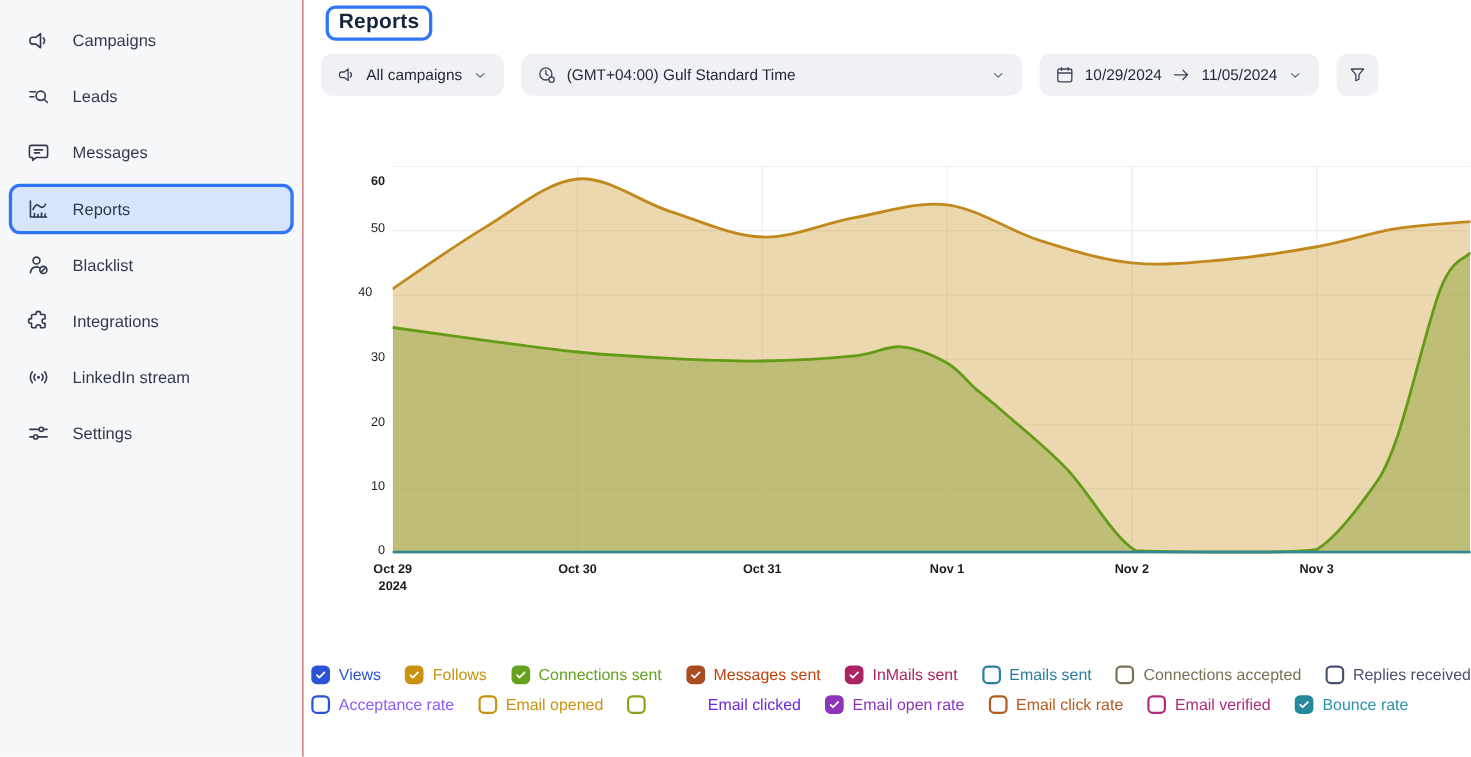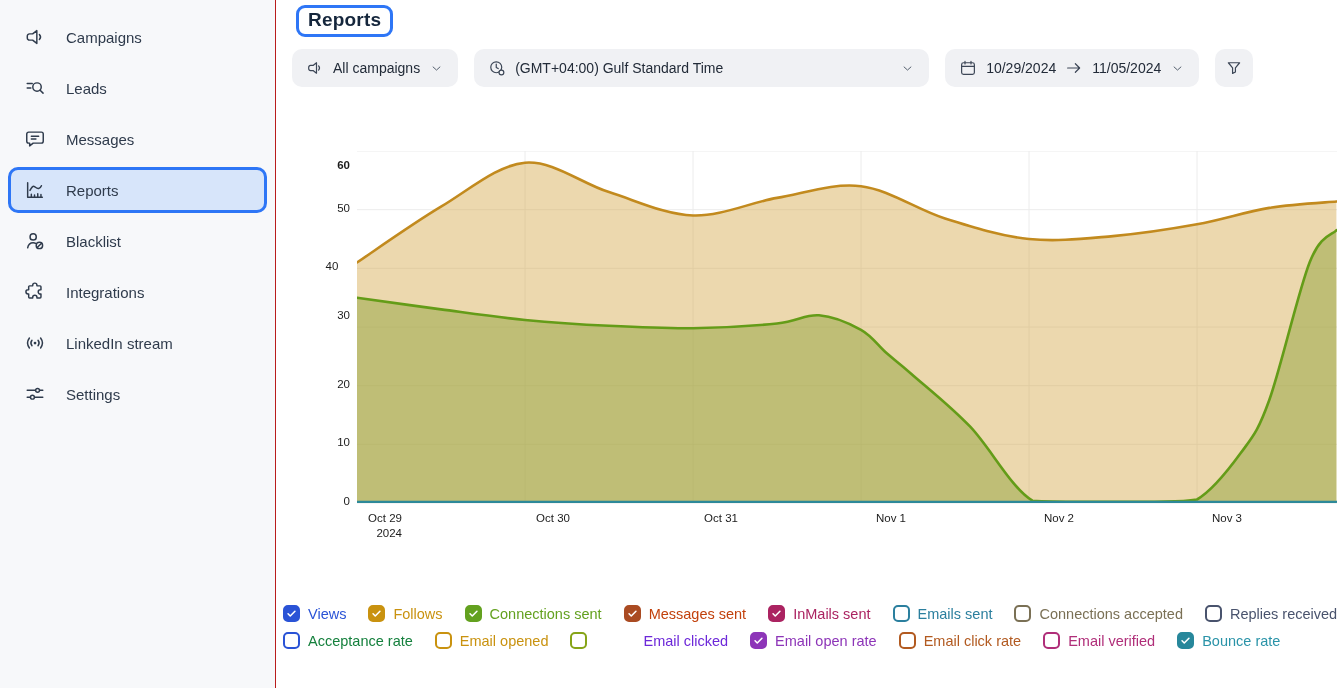--- a/index.html
+++ b/index.html
@@ -29,21 +29,21 @@
   .chip .ic{width:18px;height:18px;color:#3c4656;}
   .chip .chev{width:15px;height:15px;color:#55606e;}
   .chip.tz{width:455px;box-sizing:border-box;}
   .chip .spacer{flex:1;}
   .chip.square{width:38px;padding:0;justify-content:center;}
 
   
   .chart{position:relative;height:420px;margin-top:46px;}
   .plot-svg{position:absolute;left:81px;top:18px;}
   .ytick{position:absolute;width:36px;left:38px;text-align:right;font-size:11.5px;color:#1c1c1c;}
-  .xtick{position:absolute;width:90px;text-align:right;font-size:11.5px;color:#1c1c1c;line-height:15px;}
+  .xtick{position:absolute;width:90px;text-align:center;font-size:11.5px;color:#1c1c1c;line-height:15px;font-weight:bold;}
 
   
   .legend{margin:52px 0 0 7px;display:flex;flex-direction:column;gap:10px;}
   .legend-row{display:flex;gap:22px;align-items:center;white-space:nowrap;}
   .legend-item{display:flex;align-items:center;gap:8px;font-size:14.5px;font-weight:500;cursor:pointer;}
   .cbx{width:17px;height:17px;box-sizing:border-box;border-radius:5px;border:2px solid;display:flex;align-items:center;justify-content:center;}
   .cbx svg{display:block;width:11px;height:11px;}
   .cbx svg *{fill:none;stroke:#fff;stroke-width:3.4;stroke-linecap:round;stroke-linejoin:round;}
 </style>
 </head>
@@ -214,21 +214,21 @@
           <line x1="840" y1="0" x2="840" y2="352" stroke="#ececec" stroke-width="1"></line>
           <path d="M0.0,111.5 C14.0,102.2 56.0,72.4 84.0,55.7 C112.0,39.1 140.0,14.2 168.0,11.7 C196.0,9.3 224.0,32.3 252.0,41.1 C280.0,49.9 308.0,63.6 336.0,64.5 C364.0,65.5 392.0,51.8 420.0,46.9 C448.0,42.0 476.0,31.8 504.0,35.2 C532.0,38.6 560.0,58.7 588.0,67.5 C616.0,76.3 644.0,85.1 672.0,88.0 C700.0,90.9 728.0,87.5 756.0,85.1 C784.0,82.6 814.0,78.0 840.0,73.3 C866.0,68.6 889.0,60.7 912.2,56.9 C935.5,53.1 968.2,51.5 979.4,50.5 L979.44,352 L0,352 Z" fill="rgba(210,162,62,0.42)" stroke="none"></path>
           <path d="M0.0,146.7 C14.0,148.6 56.0,154.7 84.0,158.4 C112.0,162.1 140.0,166.2 168.0,169.0 C196.0,171.7 224.0,173.5 252.0,174.8 C280.0,176.2 308.0,177.6 336.0,177.2 C364.0,176.8 399.0,174.6 420.0,172.5 C441.0,170.3 448.0,163.2 462.0,164.3 C476.0,165.3 492.8,172.7 504.0,178.9 C515.2,185.2 520.8,194.5 529.2,201.8 C537.6,209.1 540.4,210.6 554.4,222.9 C568.4,235.3 593.0,254.6 613.2,275.7 C633.4,296.9 654.4,337.1 675.4,349.7 C696.4,350.8 718.8,350.6 739.2,350.8 C759.6,350.8 781.2,350.8 798.0,350.8 C814.8,350.4 825.7,350.8 840.0,348.5 C854.3,340.4 871.6,318.7 883.7,302.1 C895.7,285.6 900.8,281.1 912.2,249.3 C923.7,217.6 941.4,139.8 952.6,111.5 C963.8,83.1 975.0,84.6 979.4,79.2 L979.44,352 L0,352 Z" fill="rgba(138,160,50,0.45)" stroke="none"></path>
           <path d="M0.0,111.5 C14.0,102.2 56.0,72.4 84.0,55.7 C112.0,39.1 140.0,14.2 168.0,11.7 C196.0,9.3 224.0,32.3 252.0,41.1 C280.0,49.9 308.0,63.6 336.0,64.5 C364.0,65.5 392.0,51.8 420.0,46.9 C448.0,42.0 476.0,31.8 504.0,35.2 C532.0,38.6 560.0,58.7 588.0,67.5 C616.0,76.3 644.0,85.1 672.0,88.0 C700.0,90.9 728.0,87.5 756.0,85.1 C784.0,82.6 814.0,78.0 840.0,73.3 C866.0,68.6 889.0,60.7 912.2,56.9 C935.5,53.1 968.2,51.5 979.4,50.5" fill="none" stroke="#c28a1e" stroke-width="2.6" stroke-linecap="round"></path>
           <path d="M0.0,146.7 C14.0,148.6 56.0,154.7 84.0,158.4 C112.0,162.1 140.0,166.2 168.0,169.0 C196.0,171.7 224.0,173.5 252.0,174.8 C280.0,176.2 308.0,177.6 336.0,177.2 C364.0,176.8 399.0,174.6 420.0,172.5 C441.0,170.3 448.0,163.2 462.0,164.3 C476.0,165.3 492.8,172.7 504.0,178.9 C515.2,185.2 520.8,194.5 529.2,201.8 C537.6,209.1 540.4,210.6 554.4,222.9 C568.4,235.3 593.0,254.6 613.2,275.7 C633.4,296.9 654.4,337.1 675.4,349.7 C696.4,350.8 718.8,350.6 739.2,350.8 C759.6,350.8 781.2,350.8 798.0,350.8 C814.8,350.4 825.7,350.8 840.0,348.5 C854.3,340.4 871.6,318.7 883.7,302.1 C895.7,285.6 900.8,281.1 912.2,249.3 C923.7,217.6 941.4,139.8 952.6,111.5 C963.8,83.1 975.0,84.6 979.4,79.2" fill="none" stroke="#649c18" stroke-width="2.6" stroke-linecap="round"></path>
           <path d="M0,350.8 L979.44,350.8" fill="none" stroke="#2d8999" stroke-width="2.2" stroke-linecap="round"></path>
         </svg>
         <div class="ytick" style="top: 362px;">0</div>
         <div class="ytick" style="top: 303.333px;">10</div>
         <div class="ytick" style="top: 244.667px;">20</div>
-        <div class="ytick" style="top: 176px;">30</div>
+        <div class="ytick" style="top: 186px;">30</div>
         <div class="ytick" style="top: 127.333px; text-align: center;">40</div>
         <div class="ytick" style="top: 68.6667px;">50</div>
         <div class="ytick" style="top: 26px; font-weight: bold;">60</div>
         <div class="xtick" style="left: 36px; top: 378px;">
           <div>Oct 29</div>
           <div>2024</div>
         </div>
         <div class="xtick" style="left: 204px; top: 378px;">
           <div>Oct 30</div>
         </div>
@@ -297,21 +297,21 @@
             <span style="color: rgb(122, 112, 85);">Connections accepted</span>
           </span>
           <span class="legend-item">
             <span class="cbx" style="border-color: rgb(73, 83, 109);"></span>
             <span style="color: rgb(73, 83, 109);">Replies received</span>
           </span>
         </div>
         <div class="legend-row">
           <span class="legend-item">
             <span class="cbx" style="border-color: rgb(42, 83, 214);"></span>
-            <span style="color: #15803d;">Acceptance rate</span>
+            <span style="color: #8b5cf6;">Acceptance rate</span>
           </span>
           <span class="legend-item">
             <span class="cbx" style="border-color: rgb(201, 146, 15);"></span>
             <span style="color: rgb(201, 146, 15);">Email opened</span>
           </span>
           <span class="legend-item">
             <span class="cbx" style="border-color: rgb(134, 164, 24);"></span>
             <span style="color: #6d28d9; padding-left: 48px;">Email clicked</span>
           </span>
           <span class="legend-item">

